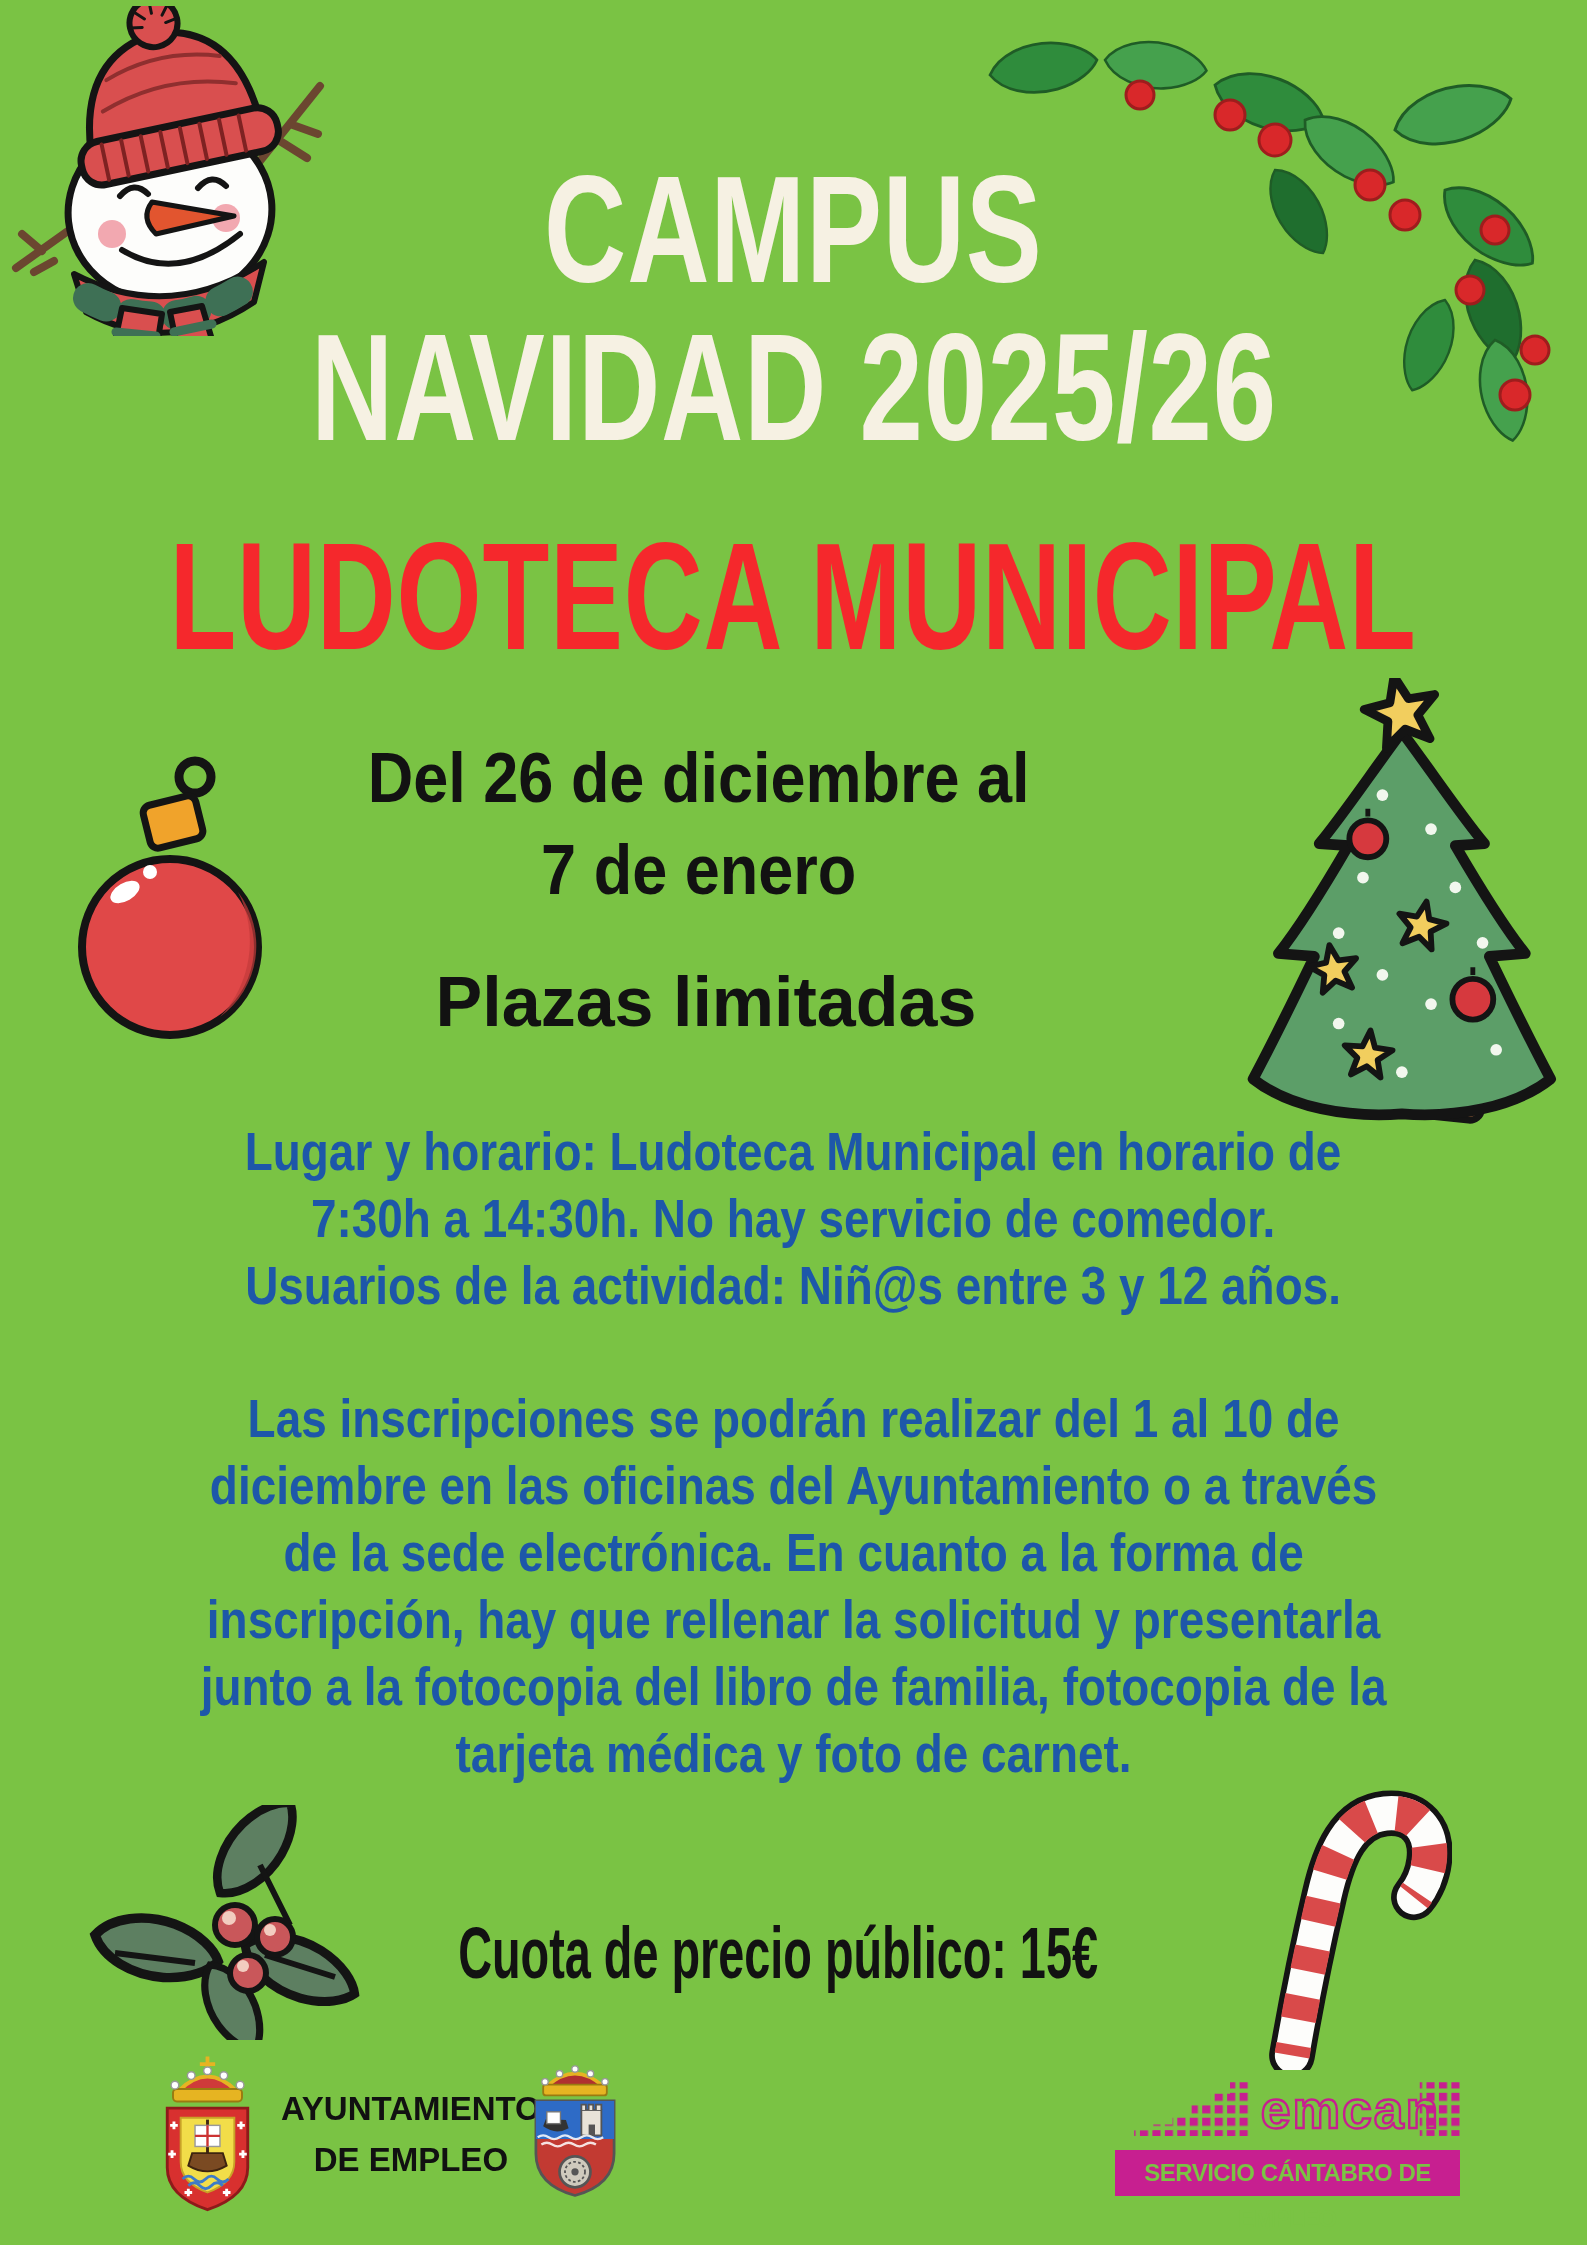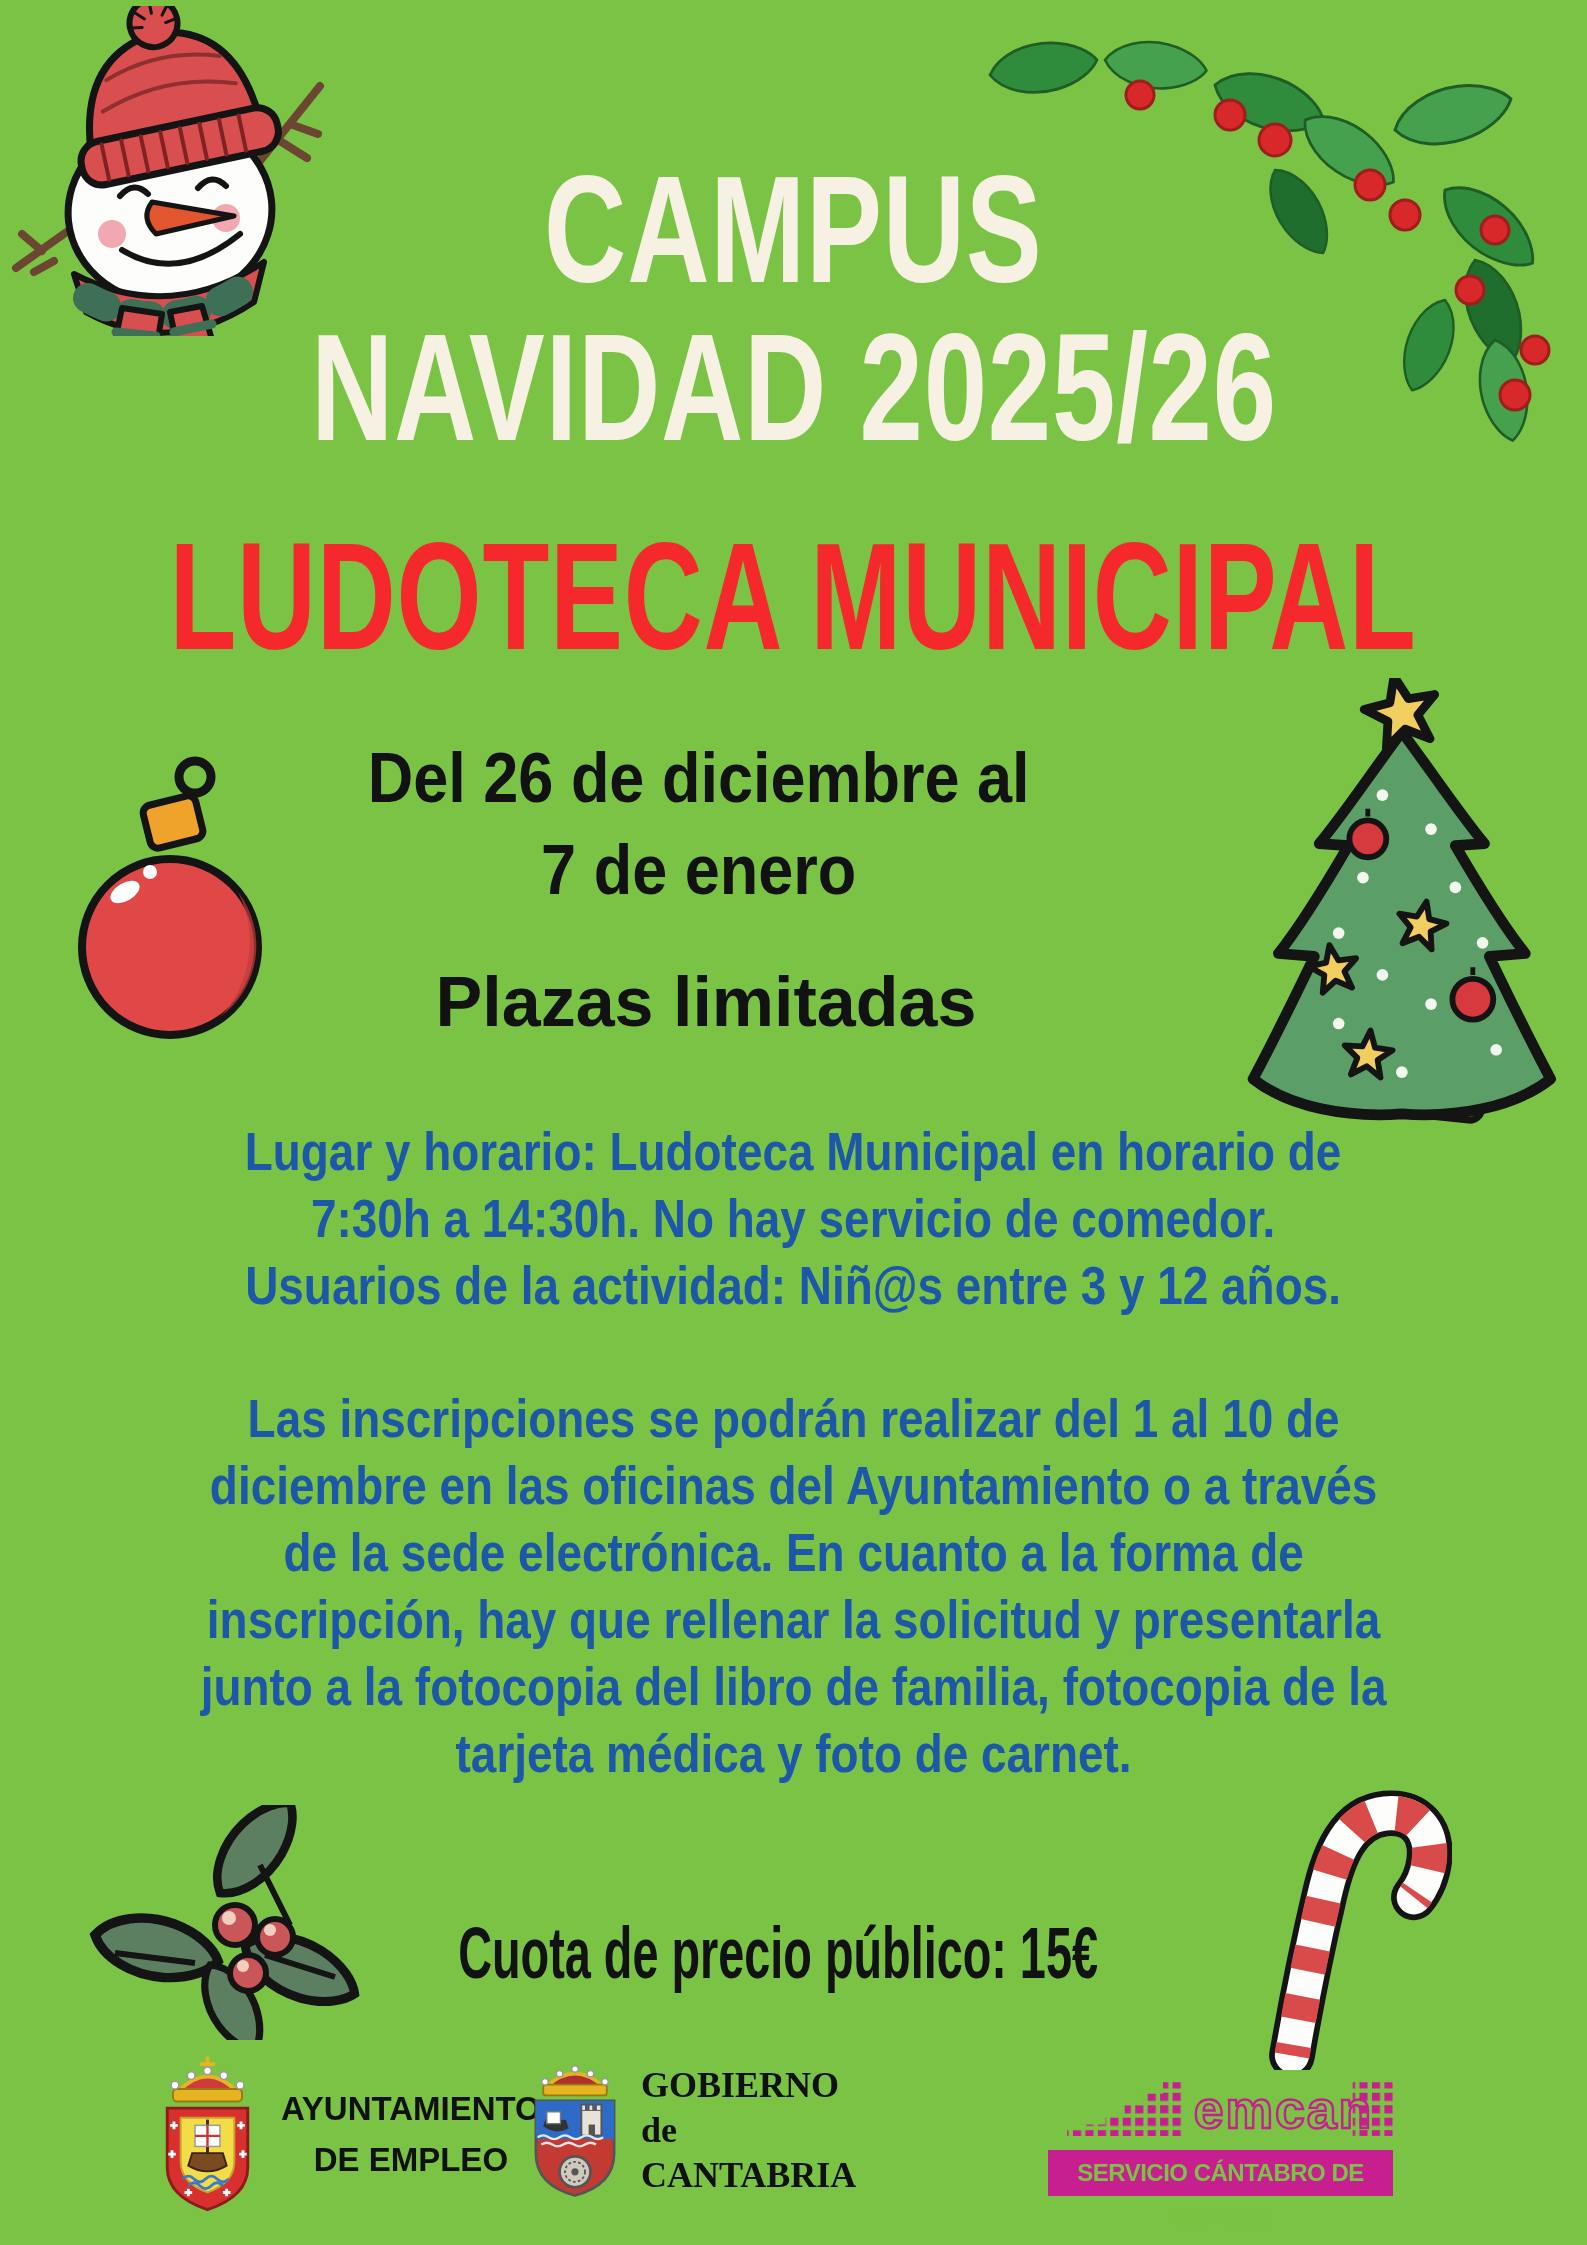--- a/index.html
+++ b/index.html
@@ -246,29 +246,24 @@
       <rect x="62" y="58" width="22" height="28" fill="#E8E3D8" stroke="#555" stroke-width="2"></rect>
       <path d="M62,58 v-6 h5 v6 M70,58 v-6 h5 v6 M78,58 v-6 h6 v6" fill="#E8E3D8" stroke="#555" stroke-width="2"></path>
       <rect x="70" y="74" width="7" height="12" fill="#555"></rect>
       <path d="M20,76 q14,10 28,2 l-3,-9 l-22,-1 Z" fill="#333"></path>
       <rect x="24" y="60" width="15" height="13" fill="#fff" stroke="#777" stroke-width="1.5"></rect>
       <path d="M14,88 q6,-4 12,0 t12,0 t12,0 t12,0 t12,0 t12,0 M18,96 q6,-4 12,0 t12,0 t12,0 t12,0 t12,0" stroke="#fff" stroke-width="2.5" fill="none" opacity="0.85"></path>
       <circle cx="55" cy="126" r="17" fill="#CFCABD" stroke="#555" stroke-width="3"></circle>
       <circle cx="55" cy="126" r="11" fill="none" stroke="#555" stroke-width="2" stroke-dasharray="3 2.5"></circle>
       <circle cx="55" cy="126" r="4" fill="#555"></circle>
     </svg>
-    <div class="cantabria-label">
-      <div>GOBIERNO</div>
-      <div>de</div>
-      <div>CANTABRIA</div>
-    </div>
-  </div>
-
-
-  <div class="emcan-wrap" style="left:1048px;top:2080px">
+  </div>
+
+
+  <div class="emcan-wrap" style="left:1115px;top:2080px">
     <svg width="345" height="62" viewBox="0 0 360 64">
       <defs>
         <pattern id="emdots" width="13" height="13" patternUnits="userSpaceOnUse">
           <rect width="8.5" height="8.5" fill="#C71F90"></rect>
         </pattern>
       </defs>
       <polygon points="0,58 20,58 20,52 40,52 40,46 60,46 60,38 80,38 80,26 100,26 100,14 120,14 120,2 140,2 140,58" fill="url(#emdots)"></polygon>
       <rect x="318" y="2" width="42" height="56" fill="url(#emdots)"></rect>
       <text x="152" y="50" font-size="56" font-weight="bold" font-family="Liberation Sans, sans-serif" letter-spacing="2" fill="none" stroke="#C71F90" stroke-width="2.5">emcan</text>
     </svg>

